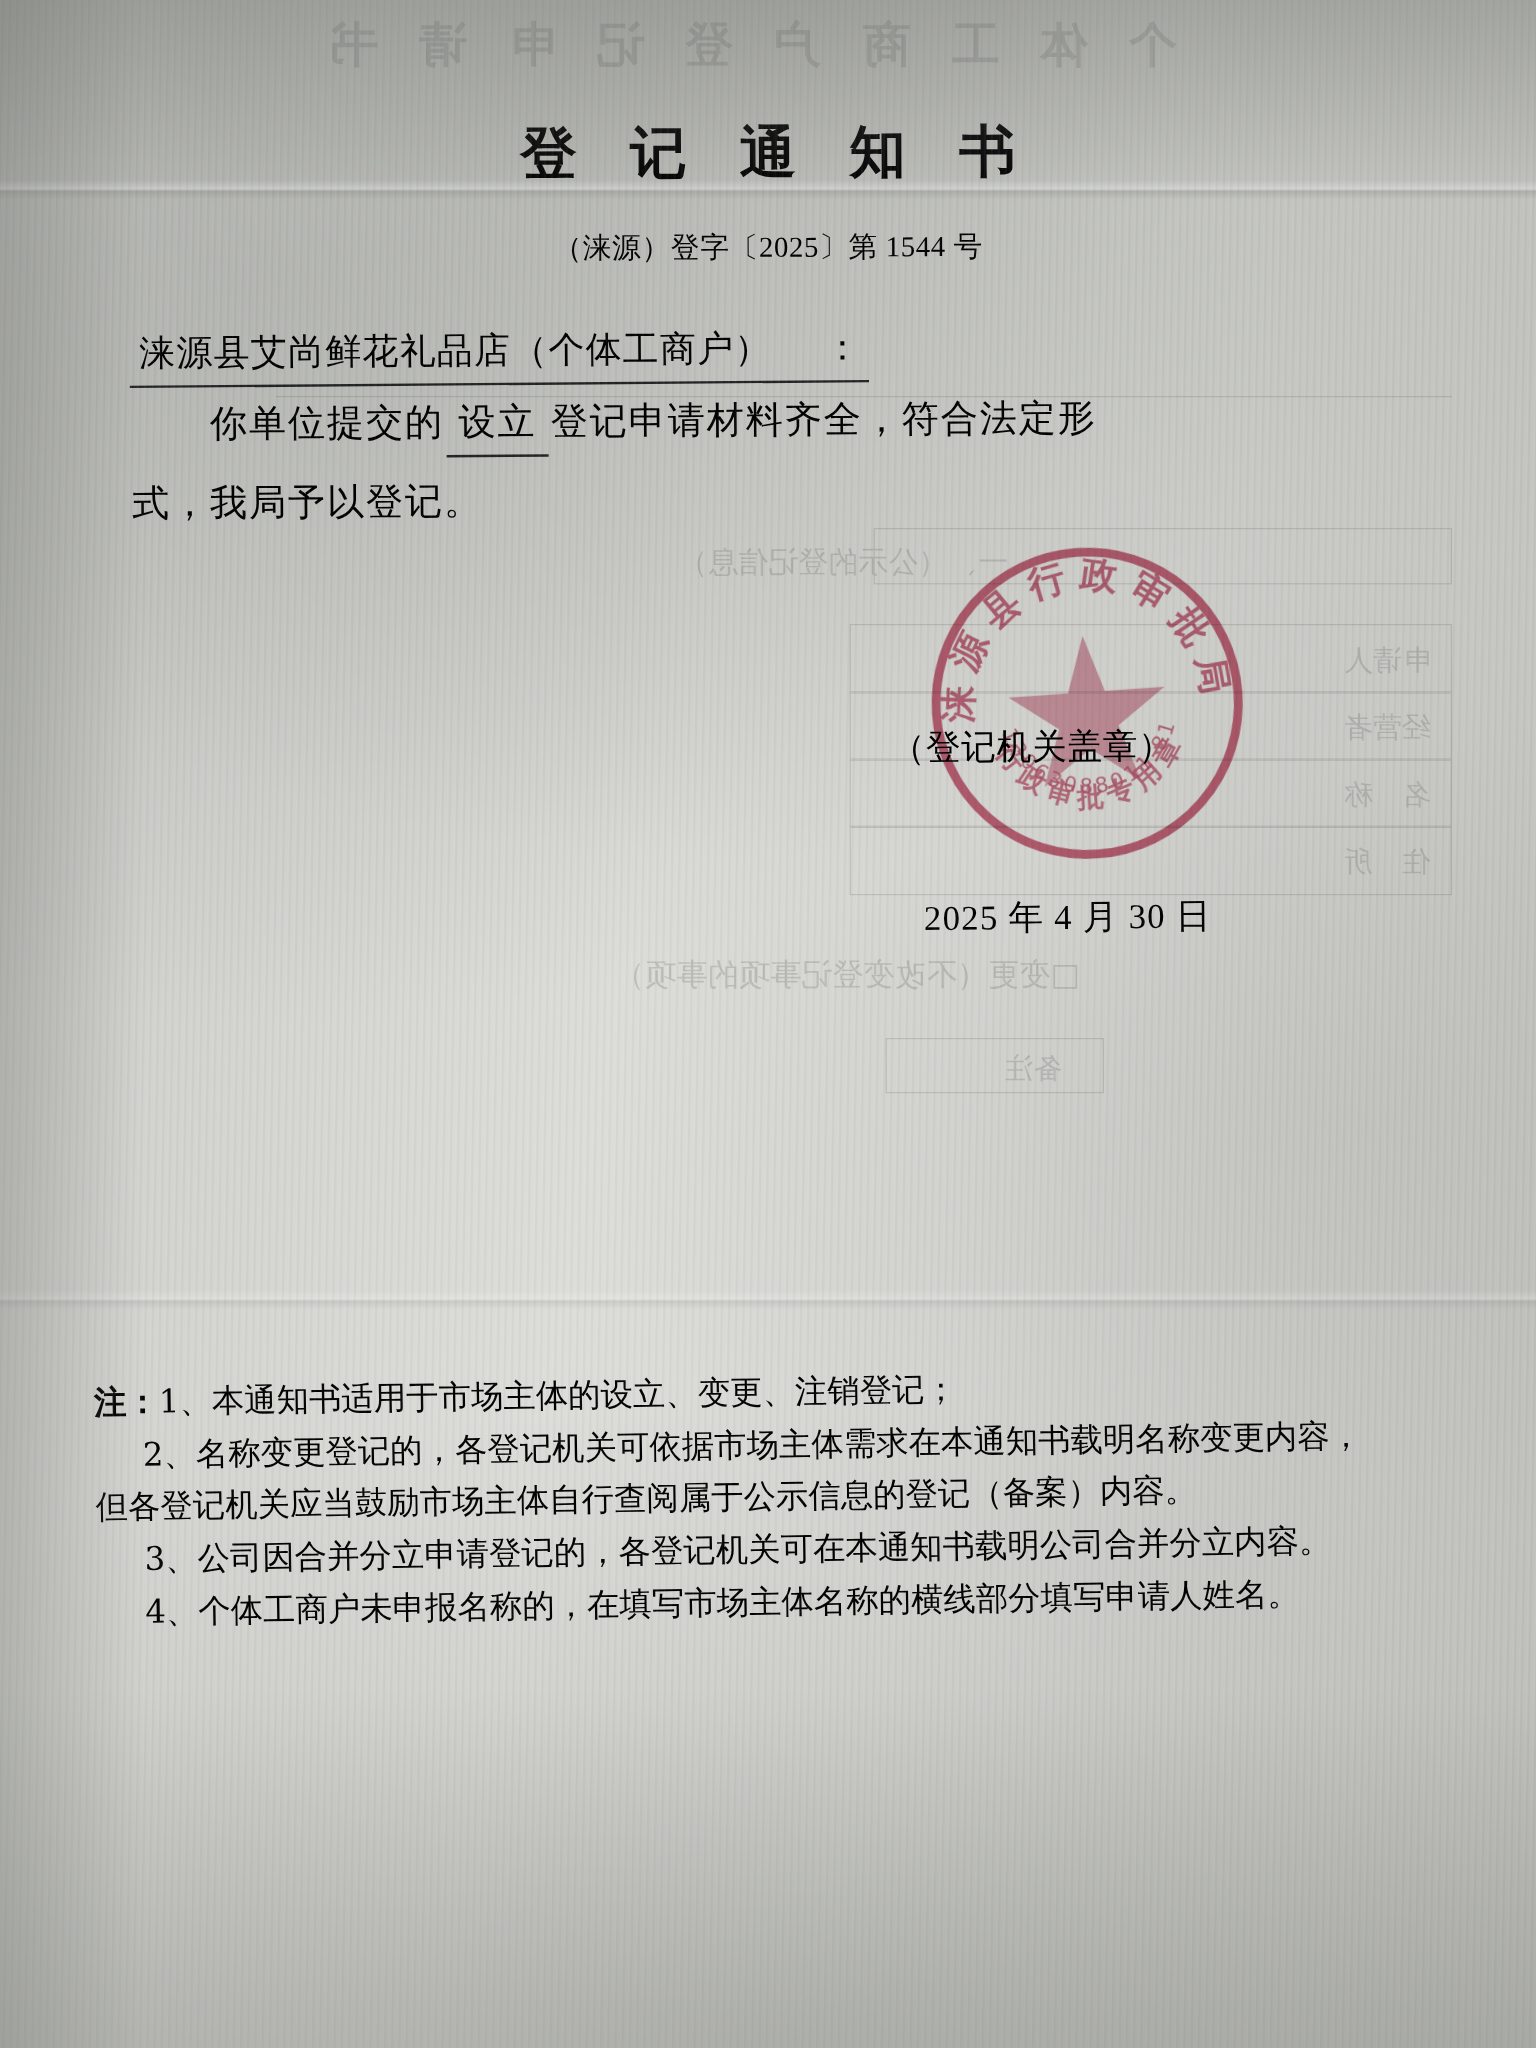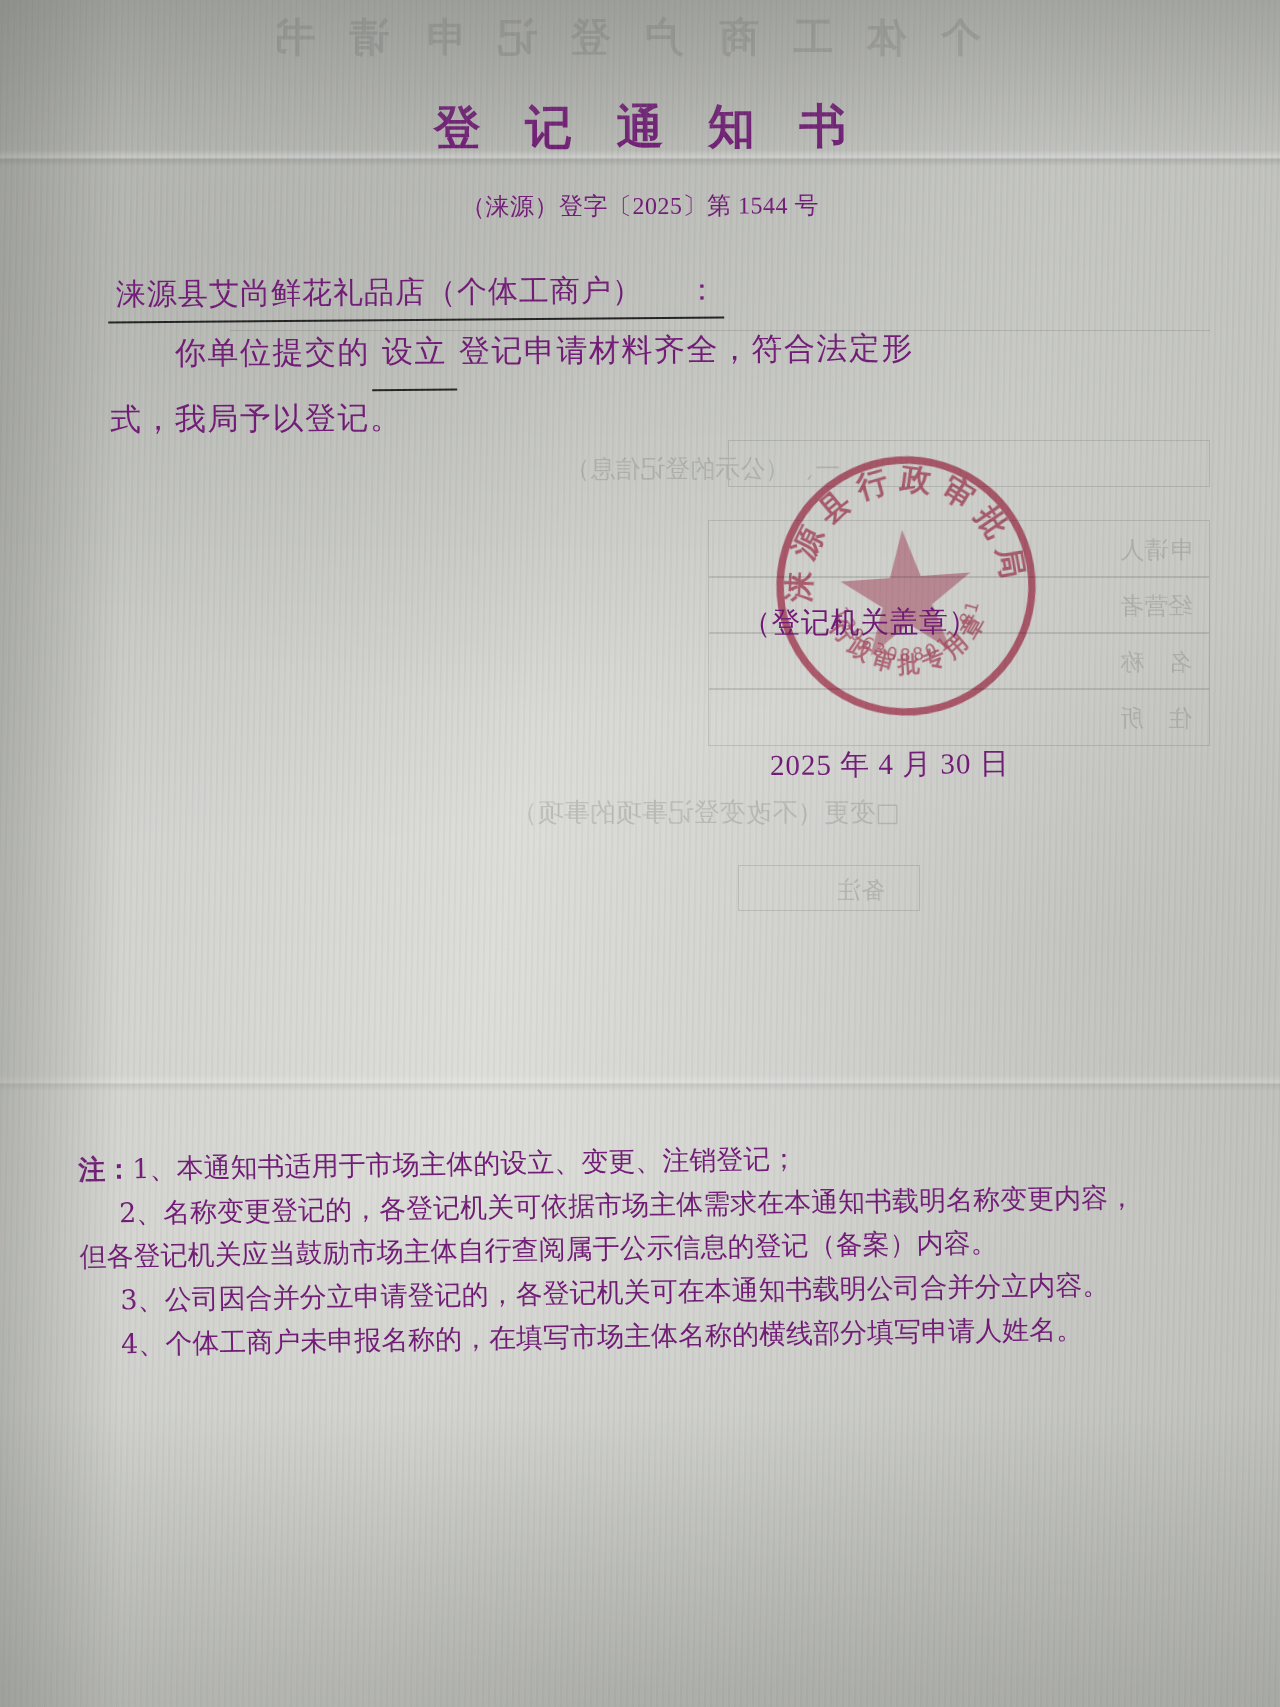--- a/index.html
+++ b/index.html
@@ -62,21 +62,21 @@
     transform:scaleX(-1);
     filter:blur(.6px);
     color:#2d2f2d;
     font-family:"DejaVu Sans","Liberation Sans",sans-serif;
   }
   #bleed .bt{position:absolute;white-space:nowrap;}
   #bleed .bbox{position:absolute;border:1.5px solid #3a3c3a;}
   #bleed .bline{position:absolute;border-top:1.5px solid #3a3c3a;}
 
   
-  #content{position:absolute;inset:0;color:#701a75;}
+  #content{position:absolute;inset:0;color:#000000;}
 
   .title{
     position:absolute;left:0;right:0;top:96px;
     text-align:center;
     font-size:47px;
     letter-spacing:14px;
     font-weight:700;
     text-indent:14px;
     font-family:"DejaVu Serif","Liberation Serif",serif;
     transform:rotate(-0.25deg);
@@ -106,21 +106,21 @@
     transform:rotate(-0.4deg);
   }
   .body-l2{
     position:absolute;left:110px;top:398px;
     font-size:31px;letter-spacing:1.5px;white-space:nowrap;
     transform:rotate(-0.4deg);
   }
   .blank-fill{
     display:inline-block;
     border-bottom:2px solid #222;
-    padding:0 10px 16px 10px;
+    padding:0 10px 6px 10px;
     margin:0 2px;
   }
 
   .seal-caption{
     position:absolute;left:742px;top:603px;
     font-size:29px;letter-spacing:.5px;white-space:nowrap;
     transform:rotate(-0.4deg);
     z-index:6;
   }
   .date-line{

